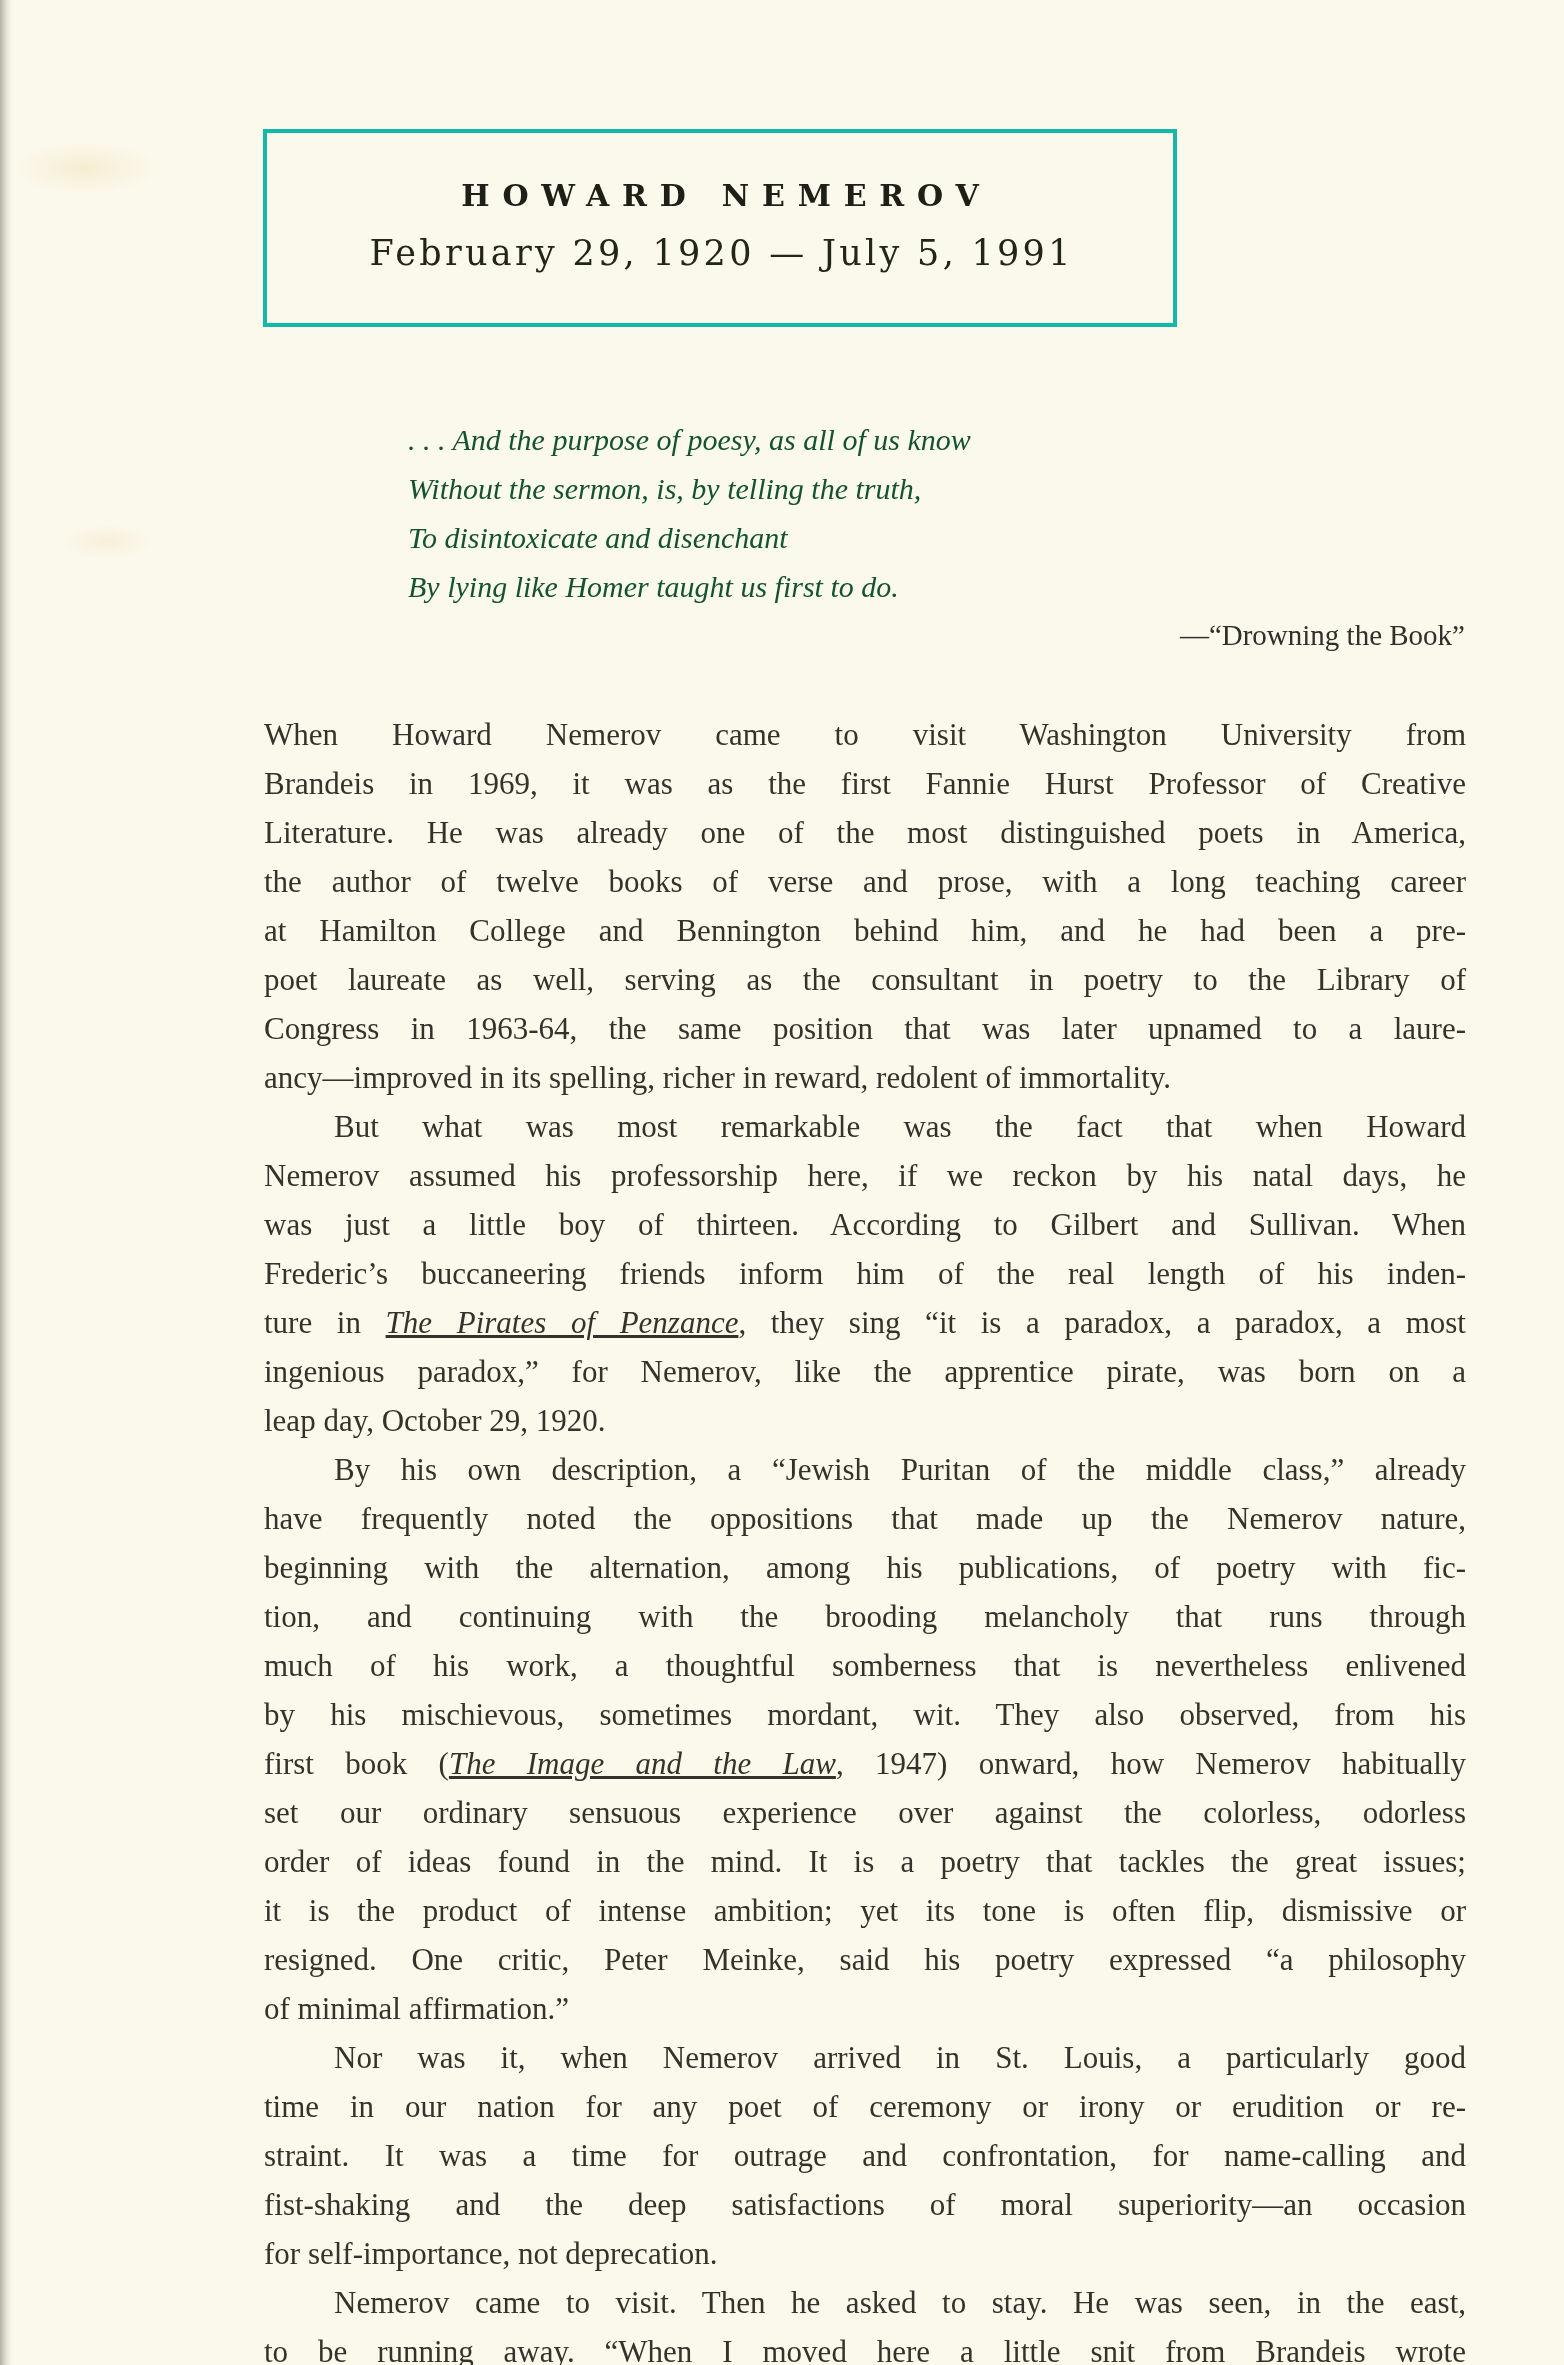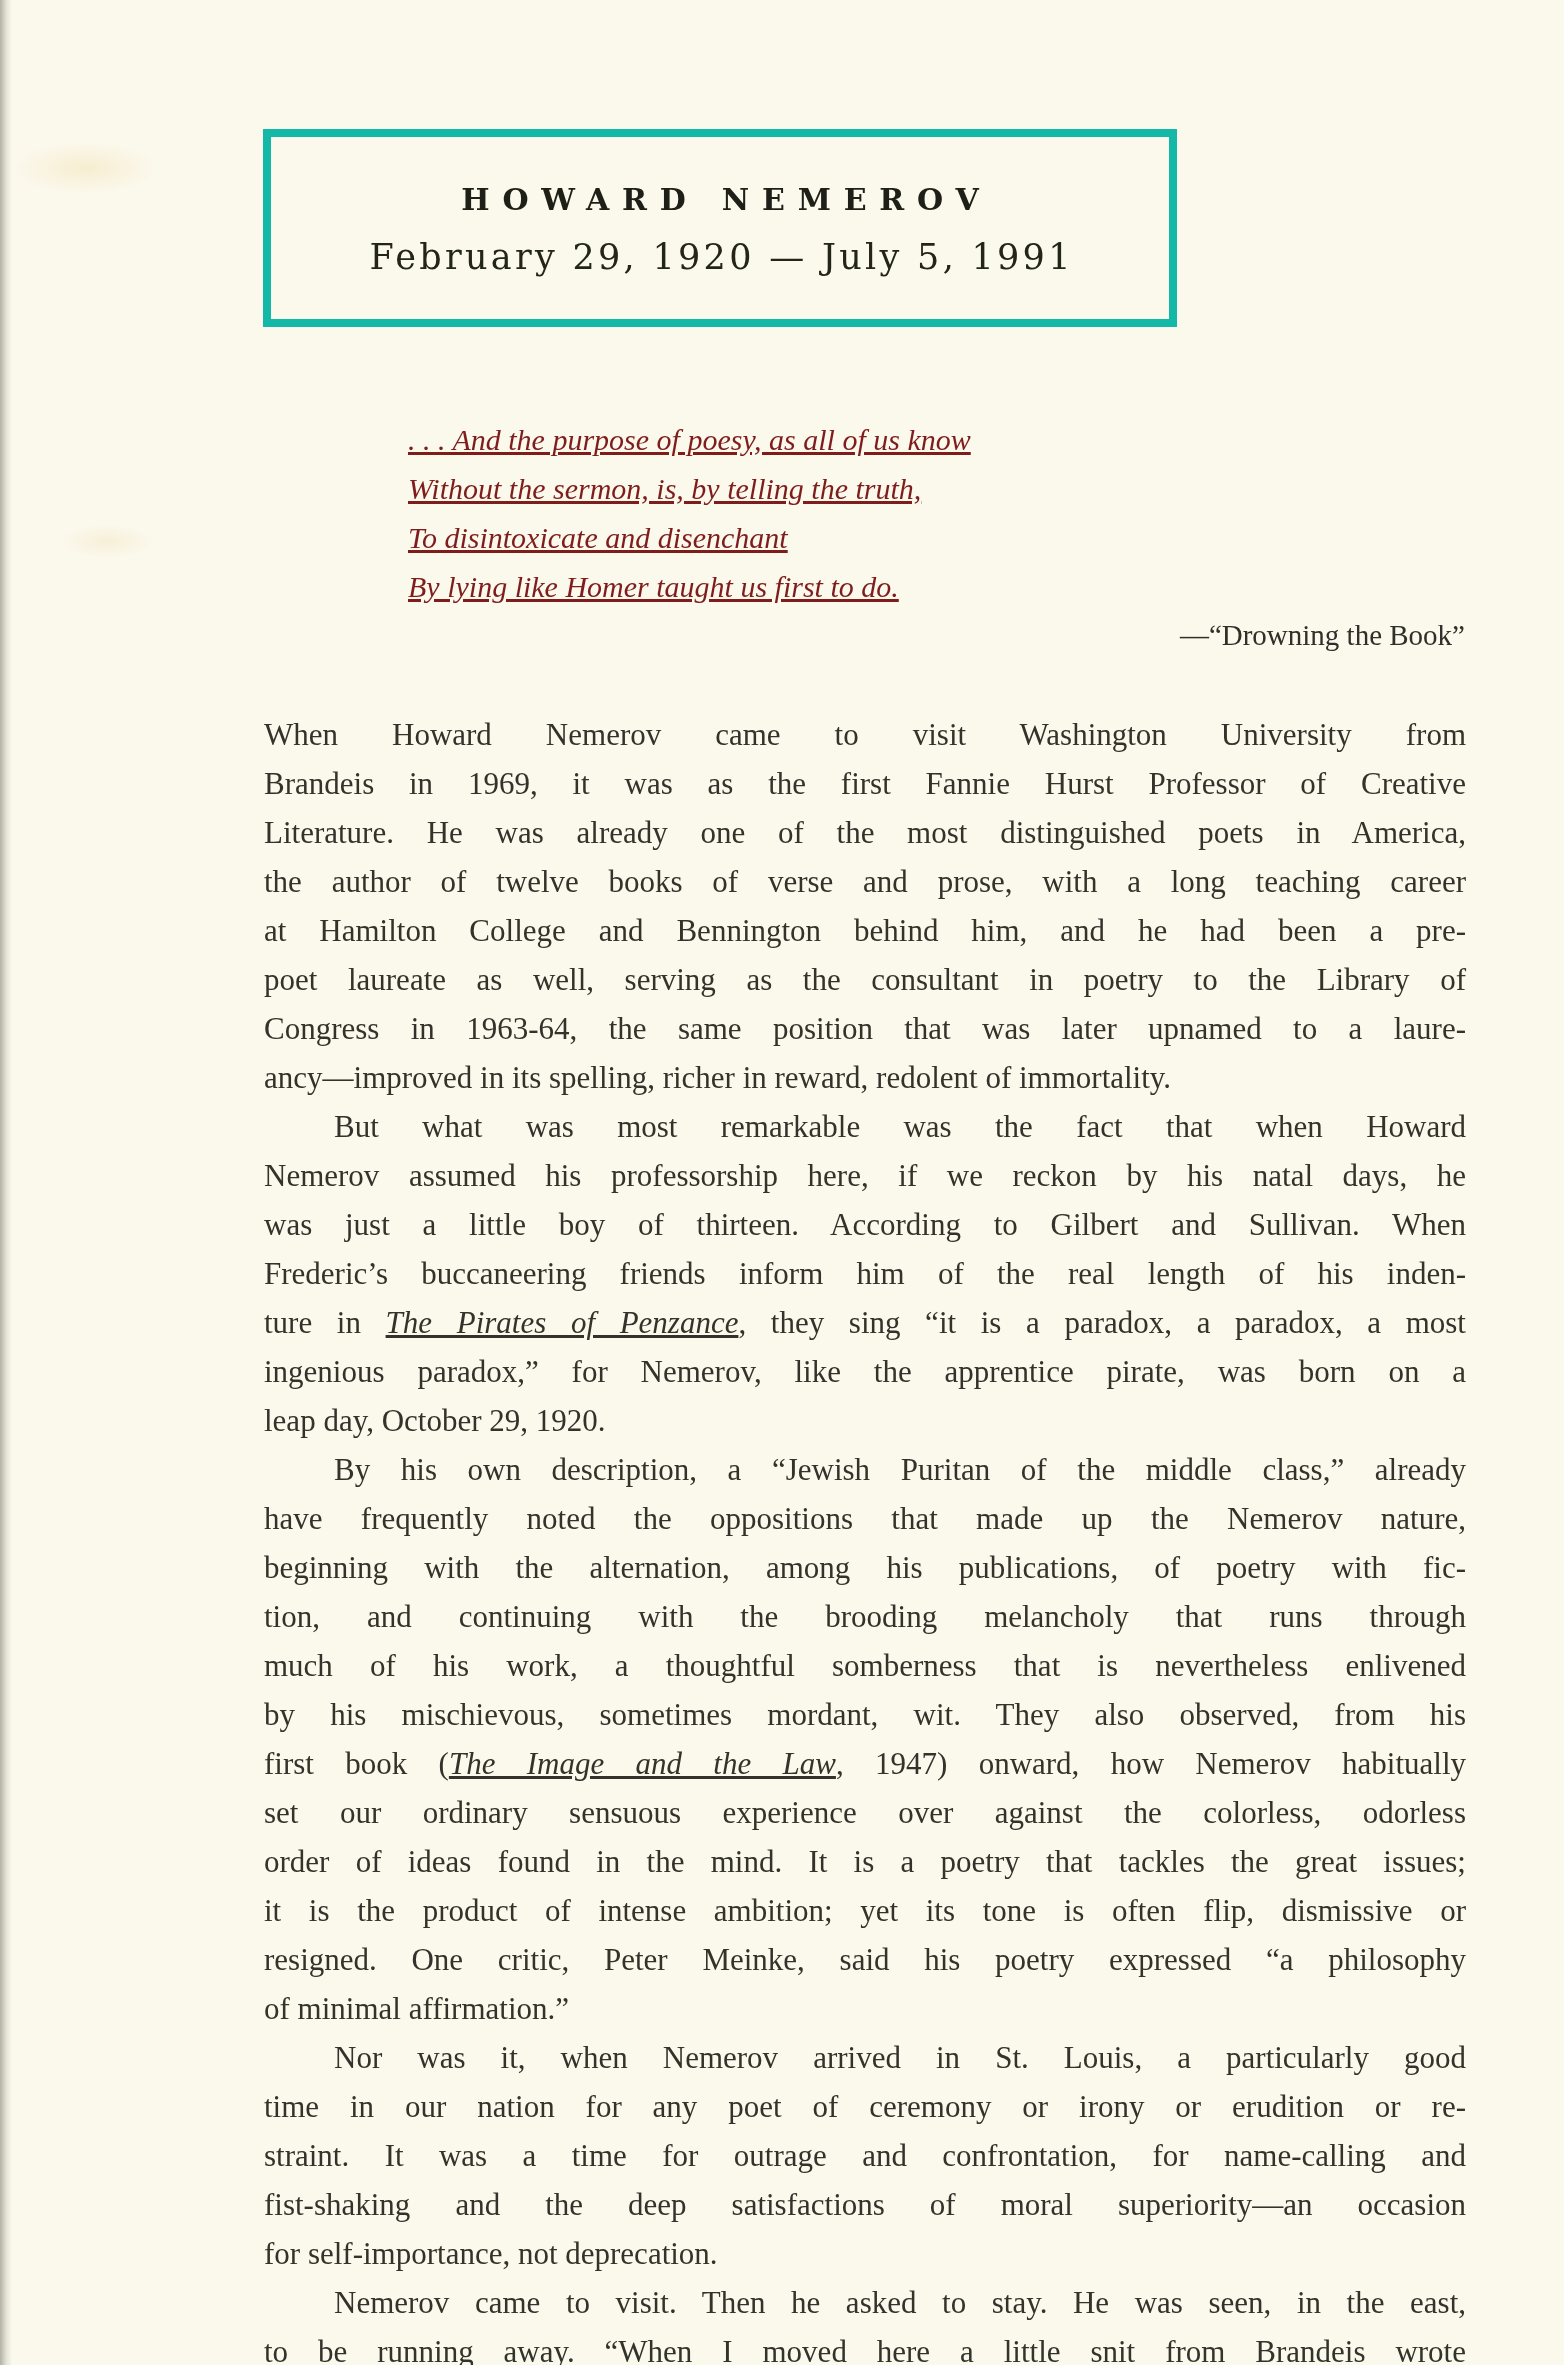--- a/index.html
+++ b/index.html
@@ -24,21 +24,21 @@
   .stain-b {
     position: absolute; left: 62px; top: 525px; width: 90px; height: 33px;
     background: radial-gradient(ellipse at center, rgba(214,176,70,0.12), rgba(214,176,70,0) 70%);
   }
 
   
   .header-box {
     position: absolute; left: 263px; top: 129px;
     width: 914px; height: 198px;
     box-sizing: border-box;
-    border: 8px solid #14b8a6;
+    border: 4px solid #14b8a6;
     display: flex; flex-direction: column; align-items: center;
     padding-top: 45px;
   }
   .box-title {
     font-family: "DejaVu Serif", serif;
     font-weight: 700;
     font-size: 30px;
     letter-spacing: 12.8px;
     color: #1e2017;
     white-space: nowrap;
@@ -54,22 +54,21 @@
     white-space: nowrap;
   }
   .box-subtitle span { margin-right: -3.3px; }
 
   
   .epigraph {
     position: absolute; left: 408px; top: 415px; width: 1057px;
   }
   .epi-line {
     font: italic 30px/49px "Liberation Serif", serif;
-    color: #7f1d1d;
-    text-decoration: underline;
+    color: #14532d;
   }
   .attribution {
     font: normal 29px/49px "Liberation Serif", serif;
     text-align: right;
     color: #30302a;
   }
 
   
   .body-text {
     position: absolute; left: 264px; top: 710px; width: 1202px;

